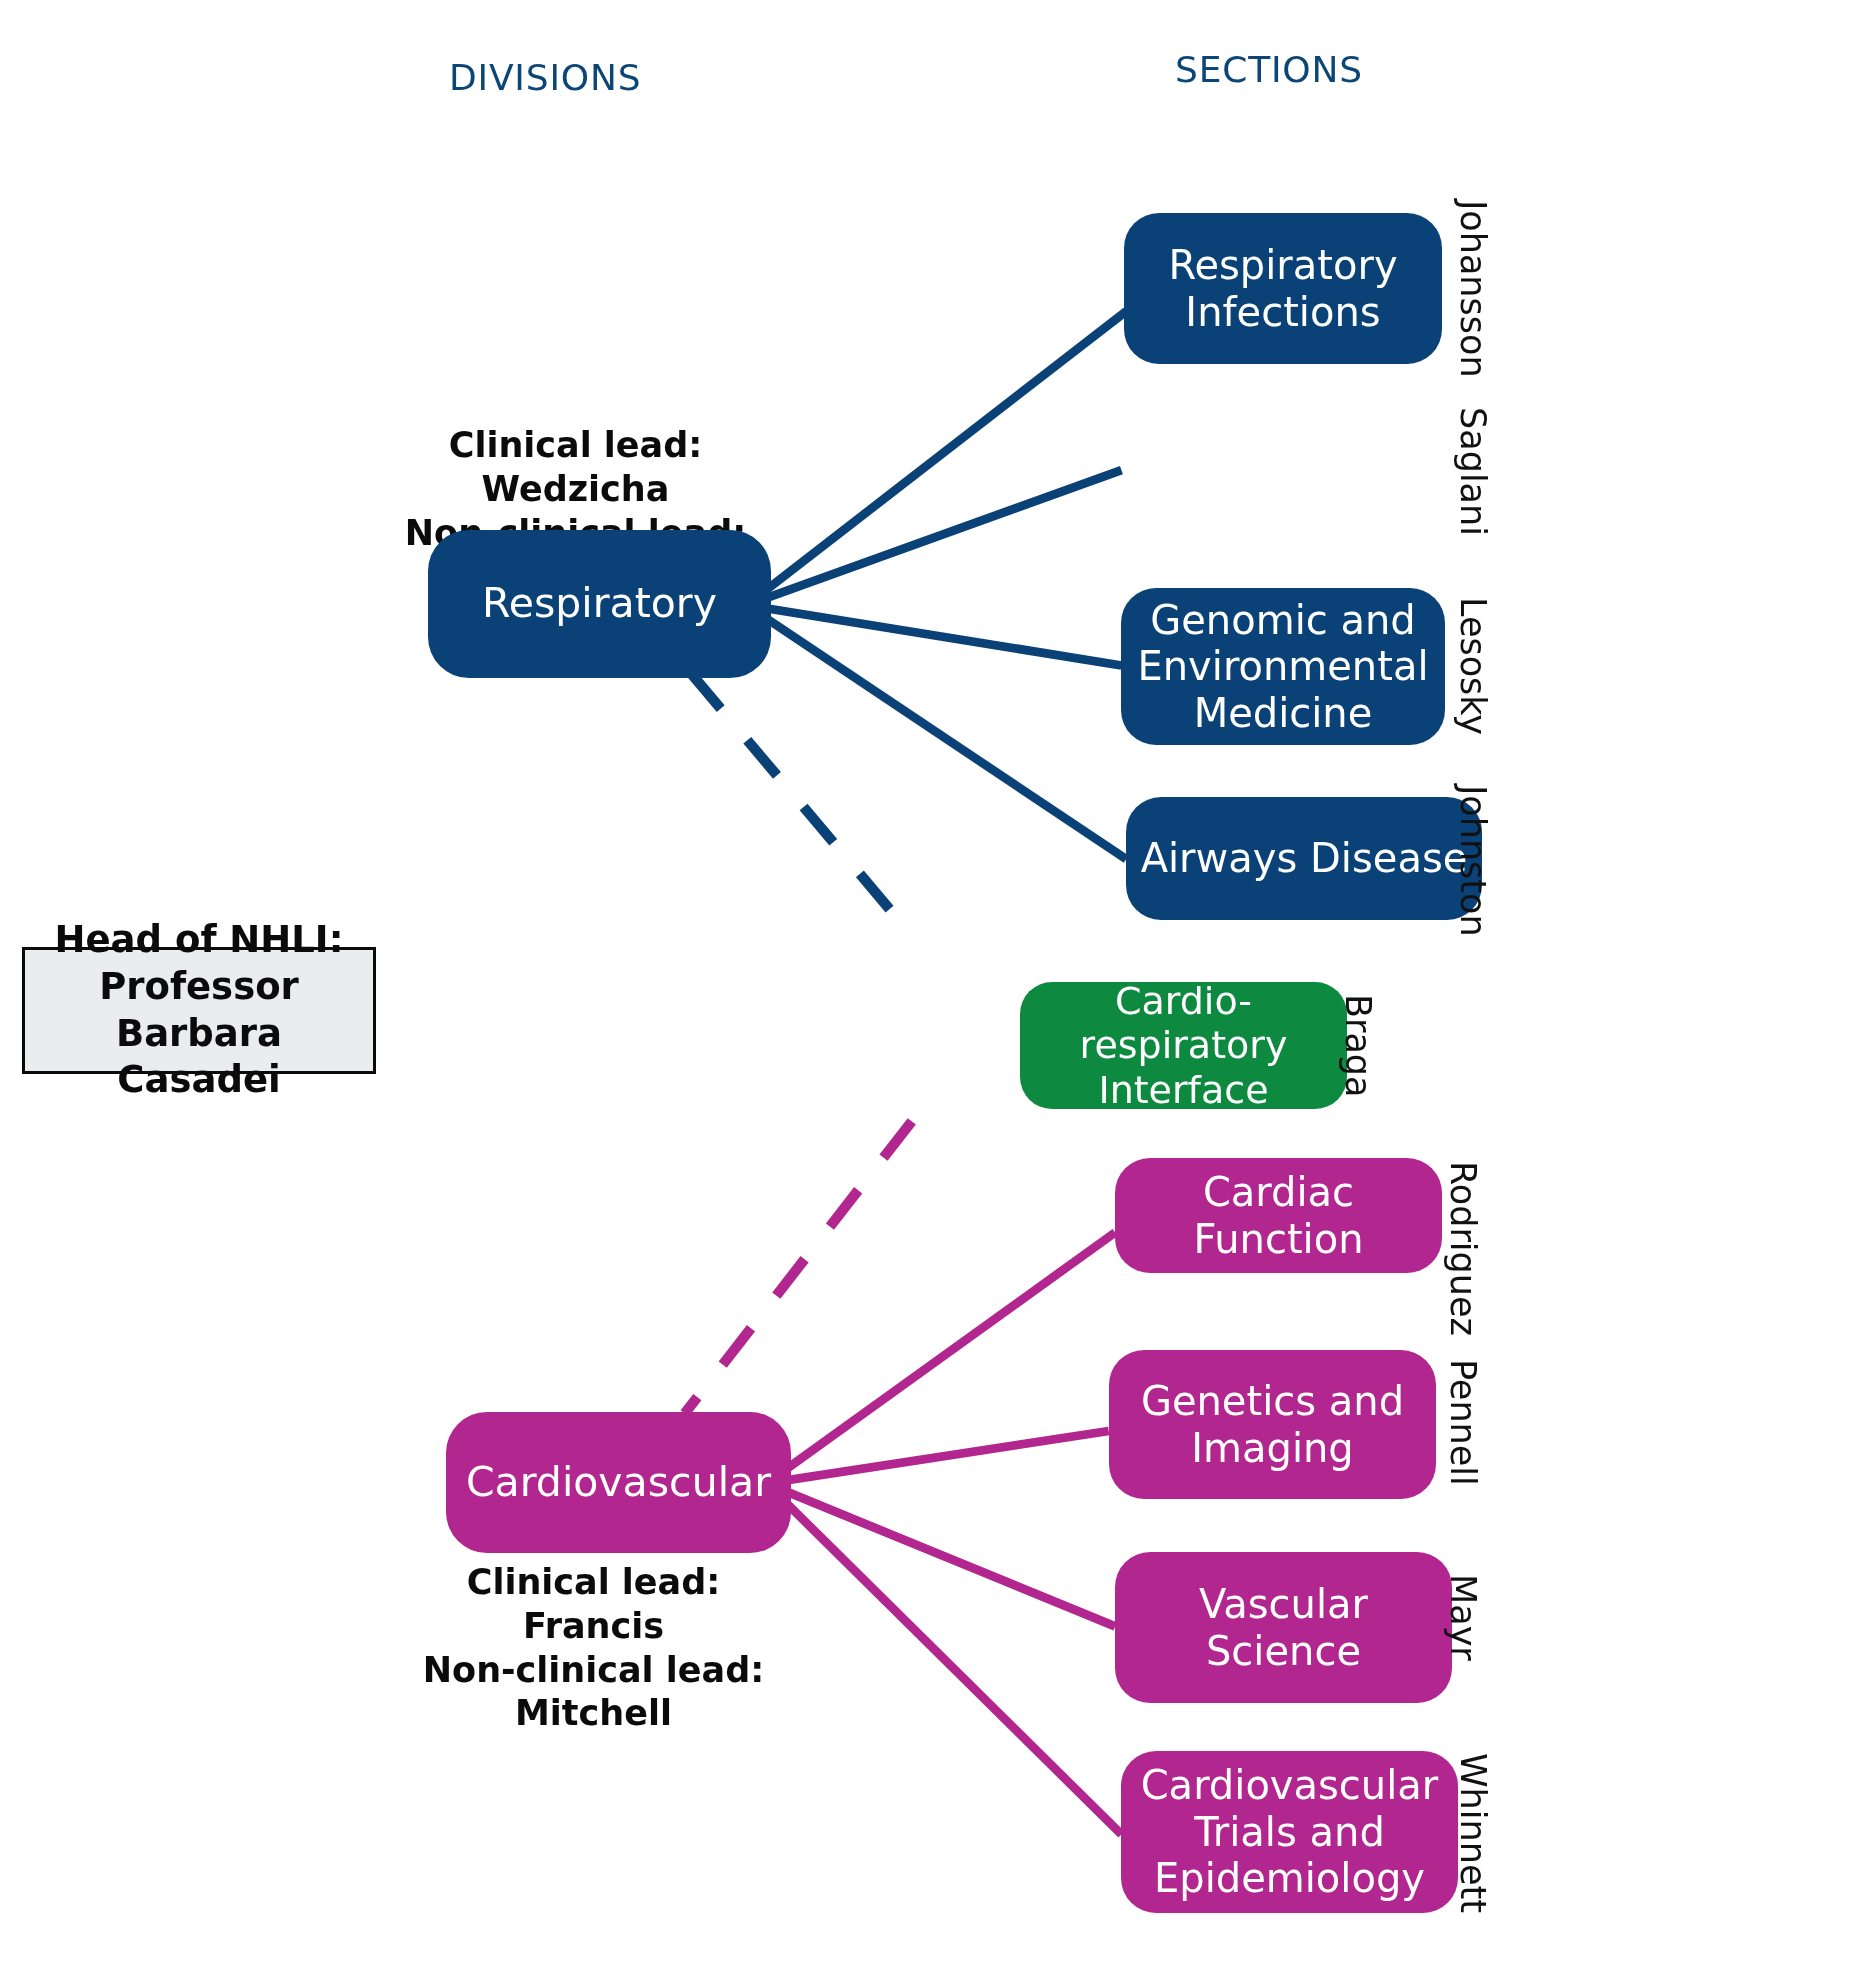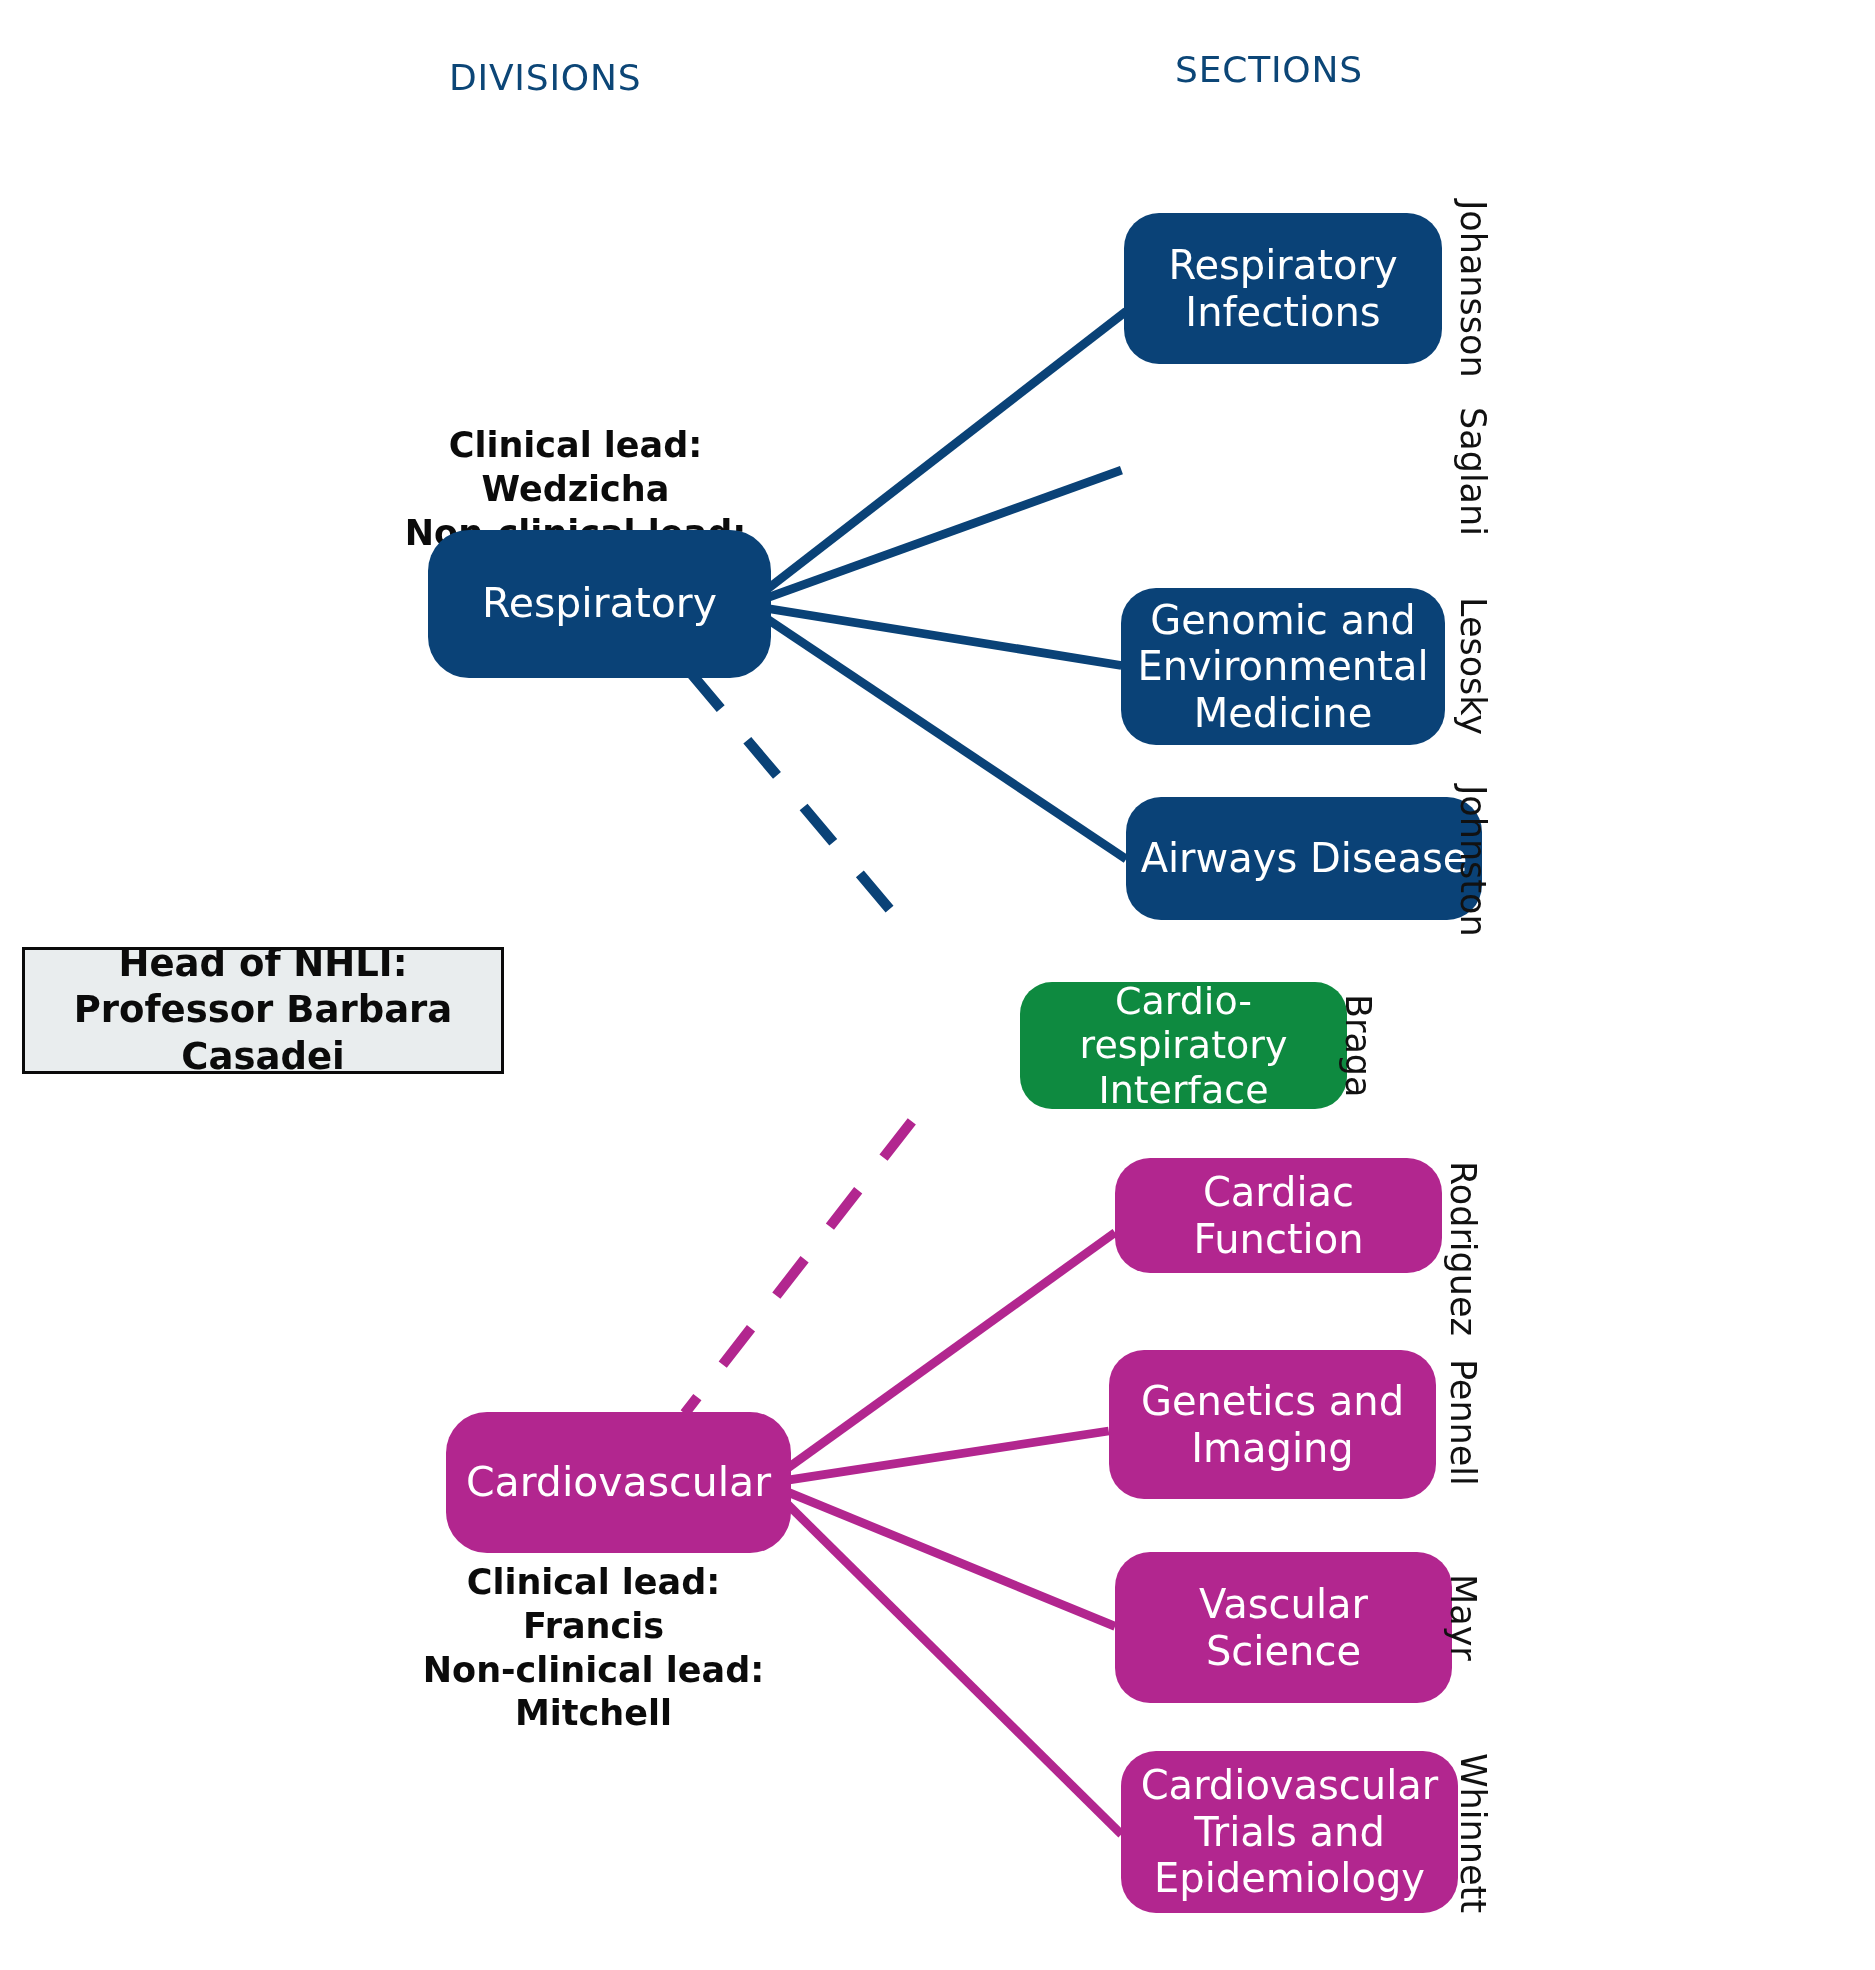--- a/index.html
+++ b/index.html
@@ -51,21 +51,21 @@
       <line x1="965" y1="1868" x2="1404" y2="2048"></line>
       <line x1="965" y1="1868" x2="1412" y2="2310"></line>
     </g>
     <line x1="870" y1="848" x2="1148" y2="1178" stroke="#0a4277" stroke-width="13" stroke-dasharray="58 52" fill="none"></line>
     <line x1="1148" y1="1412" x2="862" y2="1780" stroke="#b2268f" stroke-width="13" stroke-dasharray="58 52" fill="none"></line>
   </svg>
 
   <div class="hdr" style="left:449px;top:57px;">DIVISIONS</div>
   <div class="hdr" style="left:1175px;top:49px;">SECTIONS</div>
 
-  <div class="headbox" style="left:22px;top:947px;width:482px;height:127px;">Head of NHLI:
+  <div class="headbox" style="left:22px;top:947px;width:354px;height:127px;">Head of NHLI:
 Professor Barbara
 Casadei</div>
 
   <div class="leadtxt" style="left:381px;top:424px;width:389px;">Clinical lead: Wedzicha
 Non-clinical lead: Lloyd</div>
   <div class="node blue division" style="left:403px;top:530px;width:343px;height:148px;border-radius:41px;">Respiratory</div>
 
   <div class="node blue" style="left:1124px;top:213px;width:318px;height:151px;">Respiratory
 Infections</div>
   <div class="vlab" style="left:1493px;top:200px;">Johansson</div>

